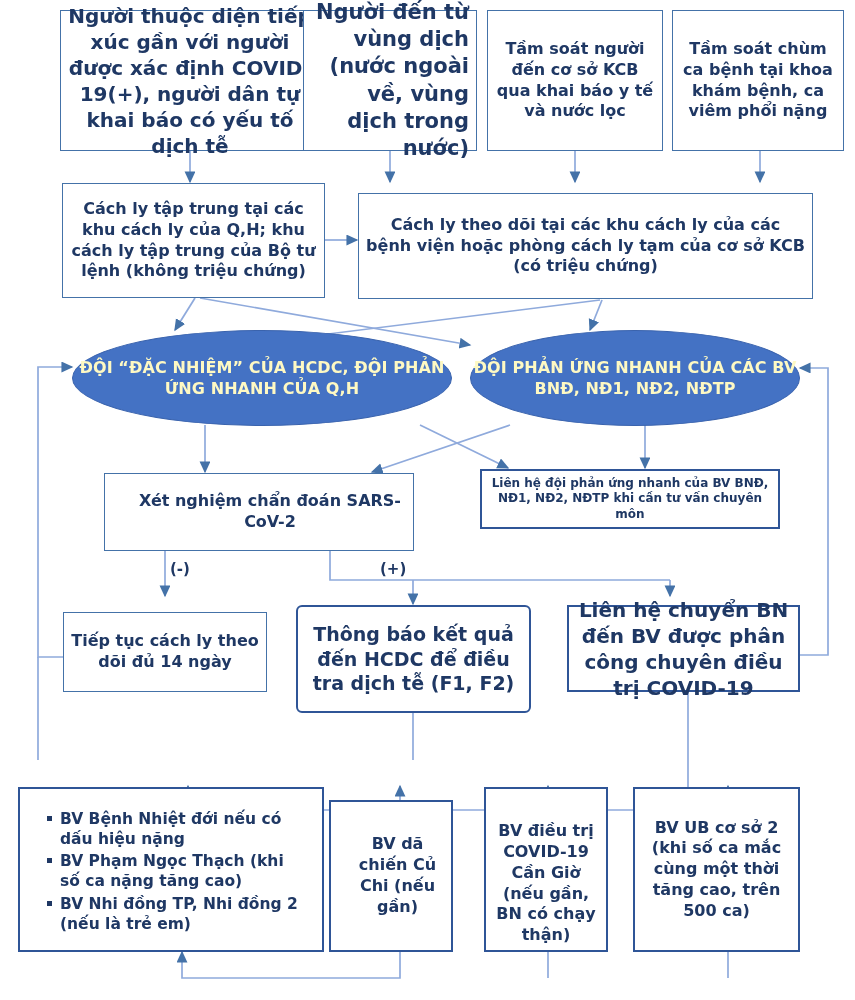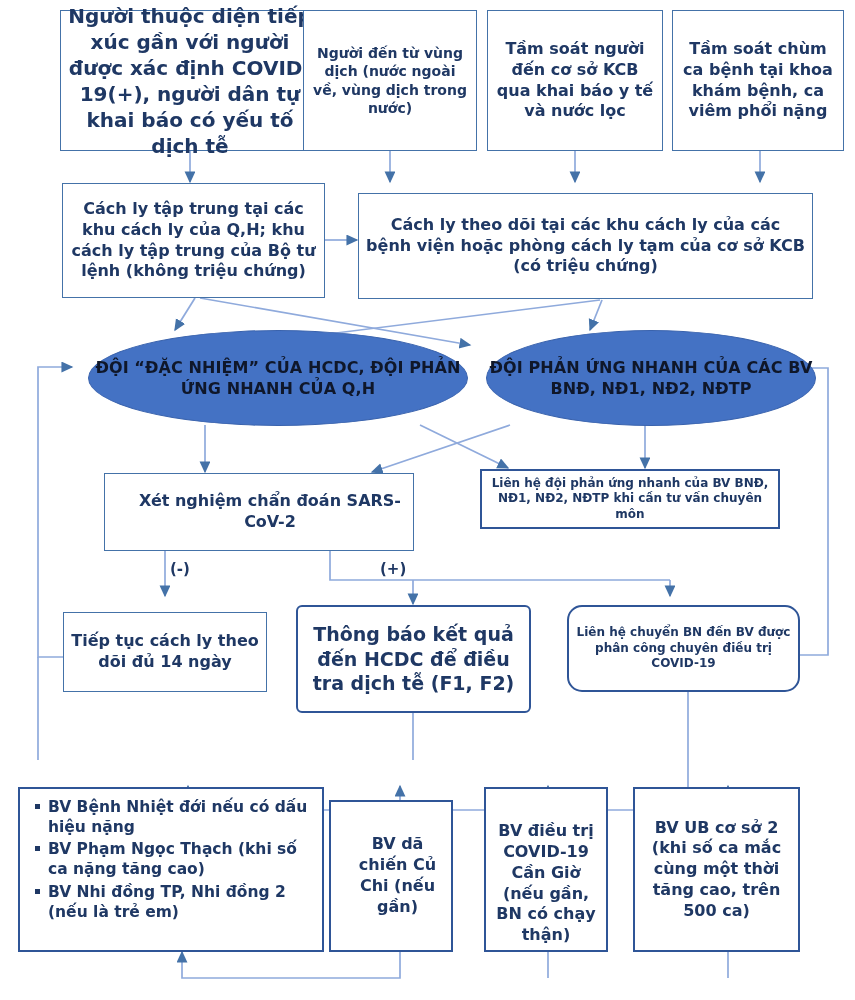--- a/index.html
+++ b/index.html
@@ -27,34 +27,33 @@
     border:1.6px solid #4472A8;
     background:#ffffff;
     color:#1F3864;
     font-weight:700;
     line-height:1.30;
     padding:4px 7px;
   }
   .ellipse{
     border-radius:50%;
     background:#4472C4;
-    color:#0f172a;
+    color:#fef9c3;
     font-weight:700;
     line-height:1.32;
     letter-spacing:.1px;
     border:1px solid #3a63ad;
-    margin-left:16px;
   }
   .box-thick{ border-width:2px; border-color:#2F5597;}
   .list{
     display:block;
     text-align:left;
     padding:8px 10px 8px 8px;
   }
-  .list ul{margin:0;padding:0 0 0 20px;list-style:none;}
+  .list ul{margin:12px;padding:0 0 0 20px;list-style:none;}
   .list li{
     position:relative;
     margin:0 0 2px 0;
     line-height:1.30;
     font-weight:700;
   }
   .list li:before{
     content:"";
     position:absolute;
     left:-13px; top:7px;
@@ -141,21 +140,21 @@
       <path d="M548,950 L548,978"></path>
       <path d="M728,950 L728,978"></path>
 
     </g>
   </svg>
 
   <div class="node box" style="left:60px;top:10px;width:260px;height:141px;font-size:20px;justify-content:center;">
     <span>Người thuộc diện tiếp xúc gần với người được xác định COVID-19(+), người dân tự khai báo có yếu tố dịch tễ</span>
   </div>
 
-  <div class="node box" style="left:303px;top:10px;width:174px;height:141px;font-size:14px;">
+  <div class="node box" style="left:303px;top:10px;width:174px;height:141px;font-size:21px;text-align:right;">
     <span>Người đến từ vùng dịch (nước ngoài về, vùng dịch trong nước)</span>
   </div>
 
   <div class="node box" style="left:487px;top:10px;width:176px;height:141px;font-size:16px;">
     <span>Tầm soát người đến cơ sở KCB qua khai báo y tế và nước lọc</span>
   </div>
 
   <div class="node box" style="left:672px;top:10px;width:172px;height:141px;font-size:16px;">
     <span>Tầm soát chùm ca bệnh tại khoa khám bệnh, ca viêm phổi nặng</span>
   </div>
@@ -188,21 +187,21 @@
   <span class="edge-label" style="left:380px;top:560px;">(+)</span>
 
   <div class="node box" style="left:63px;top:612px;width:204px;height:80px;font-size:16px;">
     <span>Tiếp tục cách ly theo dõi đủ 14 ngày</span>
   </div>
 
   <div class="node box box-thick" style="left:296px;top:605px;width:235px;height:108px;font-size:19px;border-radius:6px;">
     <span>Thông báo kết quả đến HCDC để điều tra dịch tễ (F1, F2)</span>
   </div>
 
-  <div class="node box box-thick" style="left:567px;top:605px;width:233px;height:87px;font-size:12px;border-radius:15px;">
+  <div class="node box box-thick" style="left:567px;top:605px;width:233px;height:87px;font-size:20px;">
     <span>Liên hệ chuyển BN đến BV được phân công chuyên điều trị COVID-19</span>
   </div>
 
   <div class="node box box-thick list" style="left:18px;top:787px;width:306px;height:165px;font-size:15.5px;">
     <ul>
       <li>BV Bệnh Nhiệt đới nếu có dấu hiệu nặng</li>
       <li>BV Phạm Ngọc Thạch (khi số ca nặng tăng cao)</li>
       <li>BV Nhi đồng TP, Nhi đồng 2 (nếu là trẻ em)</li>
     </ul>
   </div>

